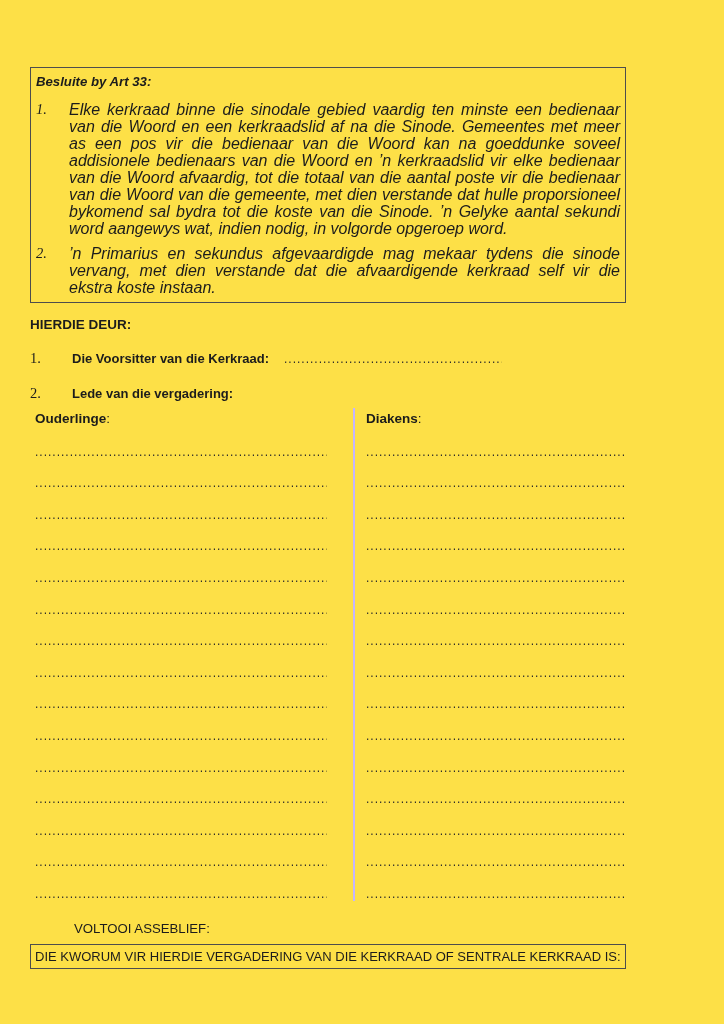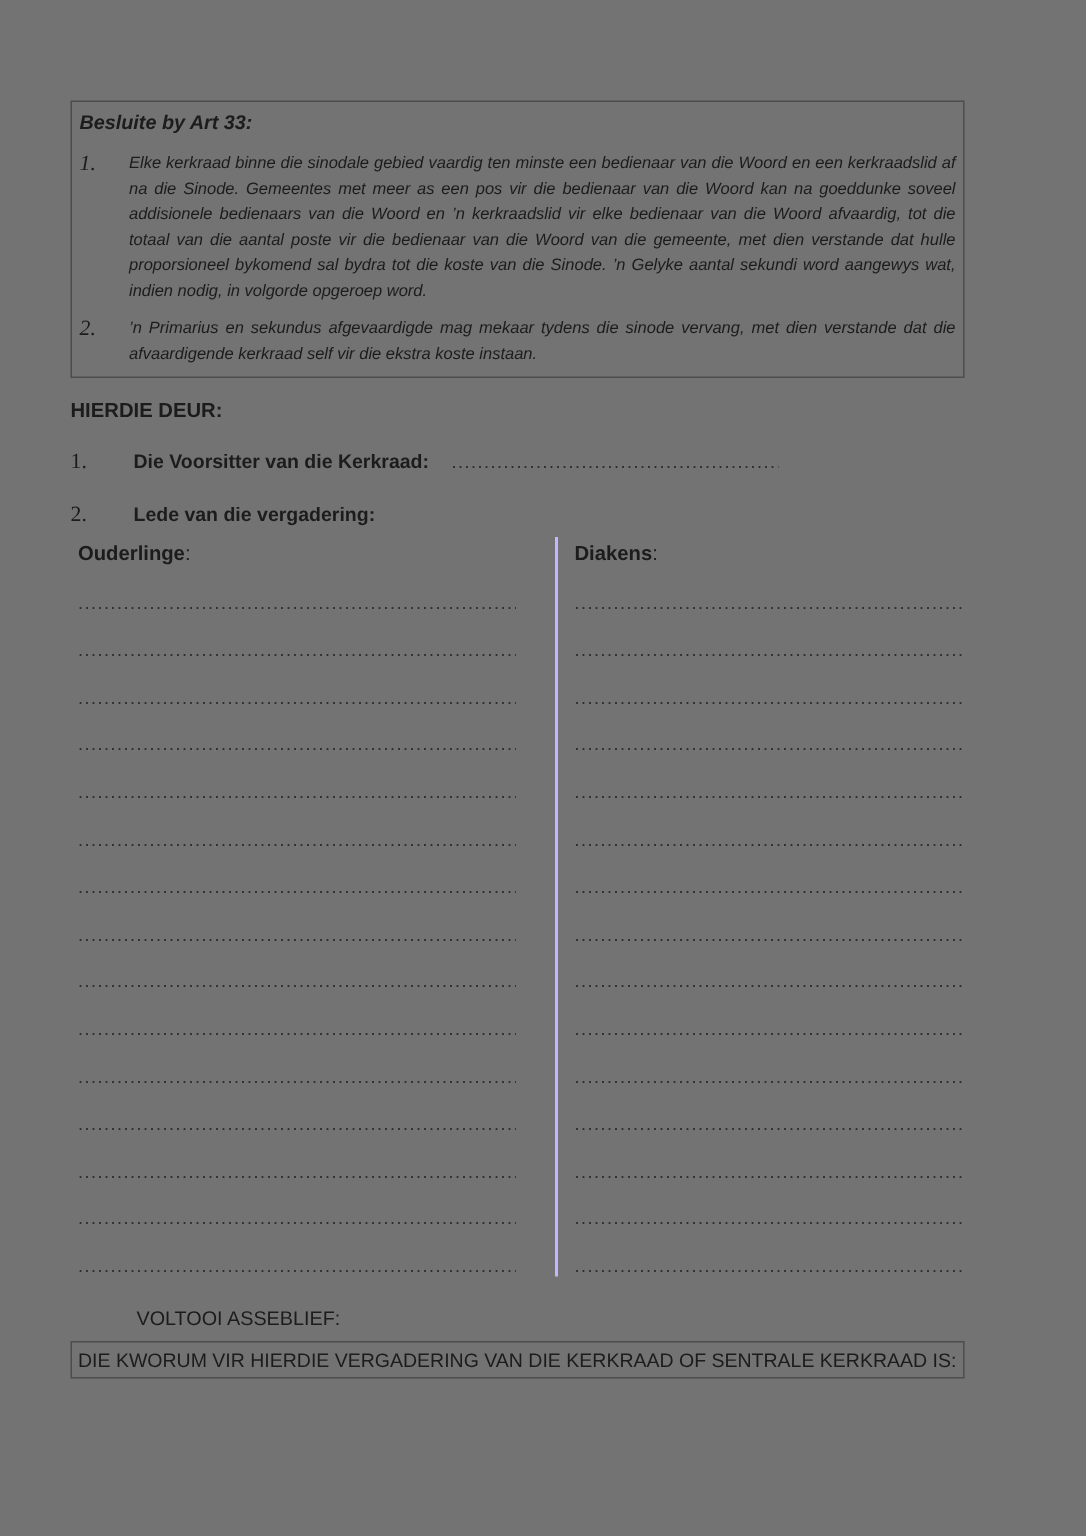--- a/index.html
+++ b/index.html
@@ -1,24 +1,24 @@
 <!DOCTYPE html>
 <html><head>
 <meta charset="utf-8">
 <style>
   html,body{margin:0;padding:0;background:#ffffff;}
   .page{
     position:relative;
     width:724px;height:1024px;
-    background:#737373;
+    background:#fde047;
     font-family:"Liberation Sans",sans-serif;
     color:#1c1c1c;
     overflow:hidden;
     box-sizing:border-box;
-    padding:67px 66px 0 47px;
+    padding:67px 66px 0 30px;
   }
   
   .besluite-box{
     border:1px solid #4d4d4d;
     box-sizing:border-box;
     width:596px;
     padding:5px 5px 6px 5px;
     font-style:italic;
   }
   .box-title{
@@ -33,21 +33,21 @@
   }
   .box-item:first-of-type{margin-top:0;}
   .box-num{
     flex:0 0 33px;
     font-family:"Liberation Serif",serif;
     font-size:14.5px;
     line-height:17px;
   }
   .box-text{
     flex:1;
-    font-size:11px;
+    font-size:16px;
     line-height:17px;
     text-align:justify;
   }
   
   .geteken-heading{
     margin-top:13px;
     font-size:13.5px;
     font-weight:bold;
     line-height:17px;
   }

